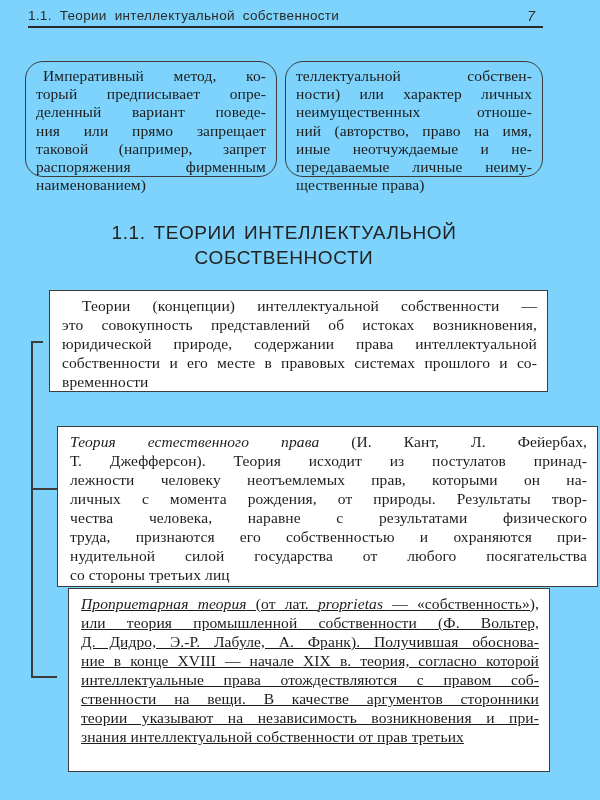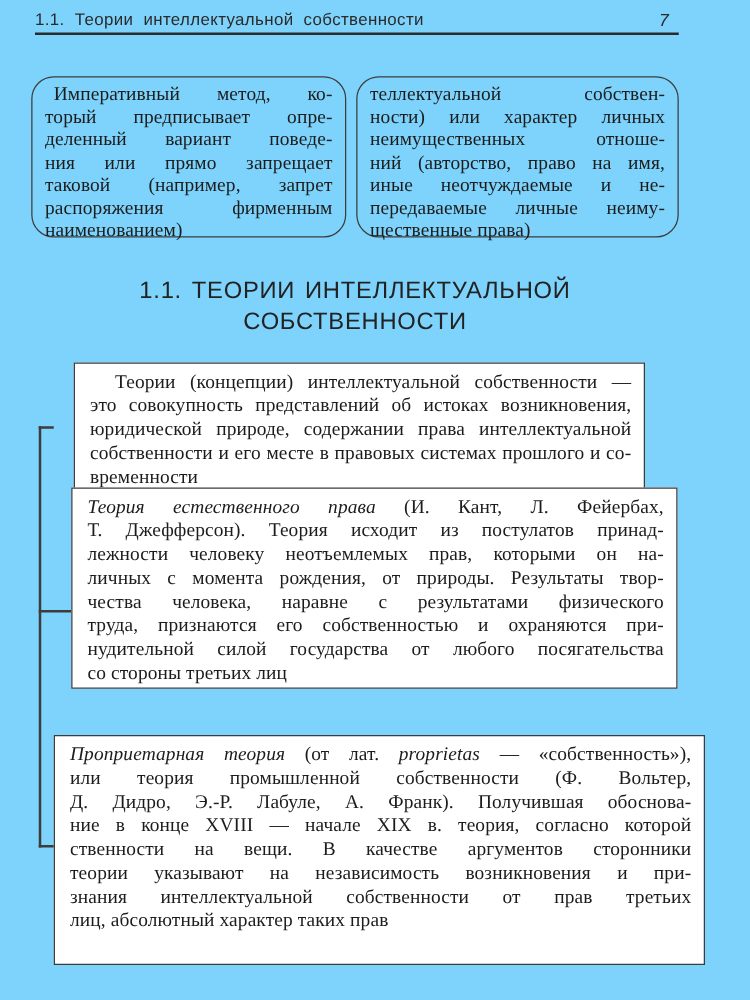--- a/index.html
+++ b/index.html
@@ -39,21 +39,21 @@
     left: 28px;
     top: 26px;
     width: 515px;
     height: 2px;
     background: #2b2b2b;
   }
   
   .notebox {
     position: absolute;
     top: 61px;
-    height: 129px;
+    height: 116px;
     border: 1.4px solid #3c3c3c;
     border-radius: 18px;
     box-sizing: border-box;
     padding: 5px 10px 4px 10px;
     font-size: 15.5px;
     line-height: 18.2px;
     letter-spacing: 0.1px;
   }
   #notebox-left  { left: 25px;  width: 252px; }
   #notebox-right { left: 285px; width: 258px; }
@@ -77,23 +77,23 @@
   .sqbox {
     position: absolute;
     border: 1.5px solid #3c3c3c;
     box-sizing: border-box;
     background: #fff;
     font-size: 15.5px;
     line-height: 19px;
     letter-spacing: 0.1px;
     padding: 5px 10px 3px 12px;
   }
-  #defbox    { left: 59px; top: 290px; width: 457px; height: 102px; }
-  #theory1   { left: 57px; top: 390px; width: 485px; height: 161px; }
-  #theory2   { left: 43px; top: 588px; width: 521px; height: 184px; }
+  #defbox    { left: 49px; top: 290px; width: 499px; height: 102px; }
+  #theory1   { left: 57px; top: 426px; width: 541px; height: 161px; }
+  #theory2   { left: 68px; top: 588px; width: 482px; height: 184px; text-decoration: underline; }
   
   .lines > div { text-align: justify; text-align-last: justify; }
   .lines > div:last-child { text-align-last: left; }
   .indent-first > div:first-child { text-indent: 20px; }
   .indent-first-sm > div:first-child { text-indent: 7px; }
   .jfirst { text-align: justify; text-align-last: justify; }
   .it { font-style: italic; }
   
   .connector { position: absolute; background: #3c3c3c; }
   #bracket-vertical { left: 31px; top: 341px; width: 2px; height: 337px; }
@@ -160,20 +160,20 @@
         <div>со стороны третьих лиц</div>
       </div>
   </div>
 
   <div id="theory2" class="sqbox">
     <div class="jfirst"><span class="it">Проприетарная теория</span><span> (от лат. </span><span class="it">proprietas</span><span> — «собственность»),</span></div>
     <div class="lines">
         <div>или теория промышленной собственности (Ф. Вольтер,</div>
         <div>Д. Дидро, Э.-Р. Лабуле, А. Франк). Получившая обоснова-</div>
         <div>ние в конце XVIII — начале XIX в. теория, согласно которой</div>
+        <div>интеллектуальные права отождествляются с правом соб-</div>
         <div>ственности на вещи. В качестве аргументов сторонники</div>
         <div>теории указывают на независимость возникновения и при-</div>
         <div>знания интеллектуальной собственности от прав третьих</div>
-        <div>лиц, абсолютный характер таких прав</div>
       </div>
   </div>
 
 </div>
 
 </body></html>

